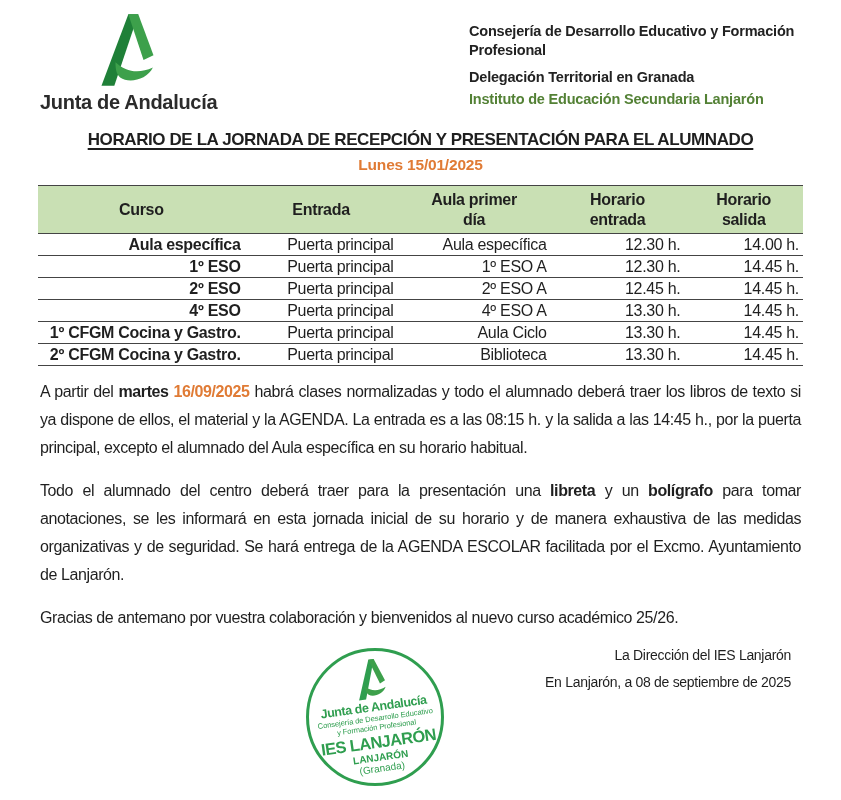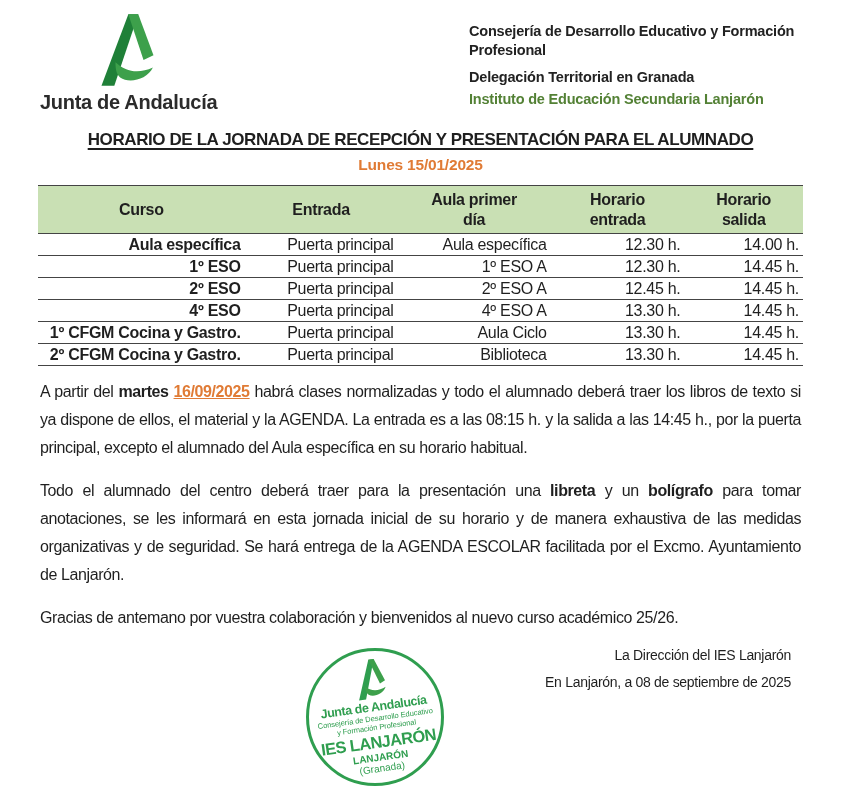--- a/index.html
+++ b/index.html
@@ -44,21 +44,21 @@
   table.sched thead th{background:var(--hdr-green);font-weight:700;padding:3px 24px;height:48px;line-height:20px;}
   table.sched tbody td{padding:1px 4px;height:22px;font-weight:400;text-align:right;}
   table.sched tbody td:first-child{font-weight:700;}
   
   .bodytext{margin:0 40px;font-size:16px;line-height:28px;letter-spacing:-0.4px;}
   .bodytext p{margin:0;text-align:justify;}
   .bodytext p.first{margin-top:12px;}
   .bodytext p.spaced{margin-top:15px;}
   .bodytext p.left{text-align:left;}
   .b{font-weight:700;}
-  .bo{font-weight:700;color:var(--accent);text-decoration:underline;}
+  .bo{font-weight:700;color:var(--accent);}
   
   .footer{position:relative;height:160px;margin-top:8px;}
   .signature{position:absolute;right:50px;top:2px;text-align:right;font-size:14px;line-height:27px;letter-spacing:-0.3px;}
   .stamp{position:absolute;left:306px;top:8px;width:138px;height:138px;
     border:3px solid var(--stamp-green);border-radius:50%;background:#fff;}
   .stamp-inner{width:100%;height:100%;display:flex;flex-direction:column;align-items:center;
     transform:rotate(-8deg);color:var(--stamp-green);padding-top:7px;}
   .stamp-brand{font-size:12.5px;font-weight:700;letter-spacing:-0.4px;line-height:13px;margin-top:1px;white-space:nowrap;}
   .stamp-dept{font-size:7.6px;line-height:9px;letter-spacing:-0.1px;white-space:nowrap;}
   .stamp-name{font-size:16.5px;font-weight:700;letter-spacing:-0.6px;line-height:17px;margin-top:2px;white-space:nowrap;}

